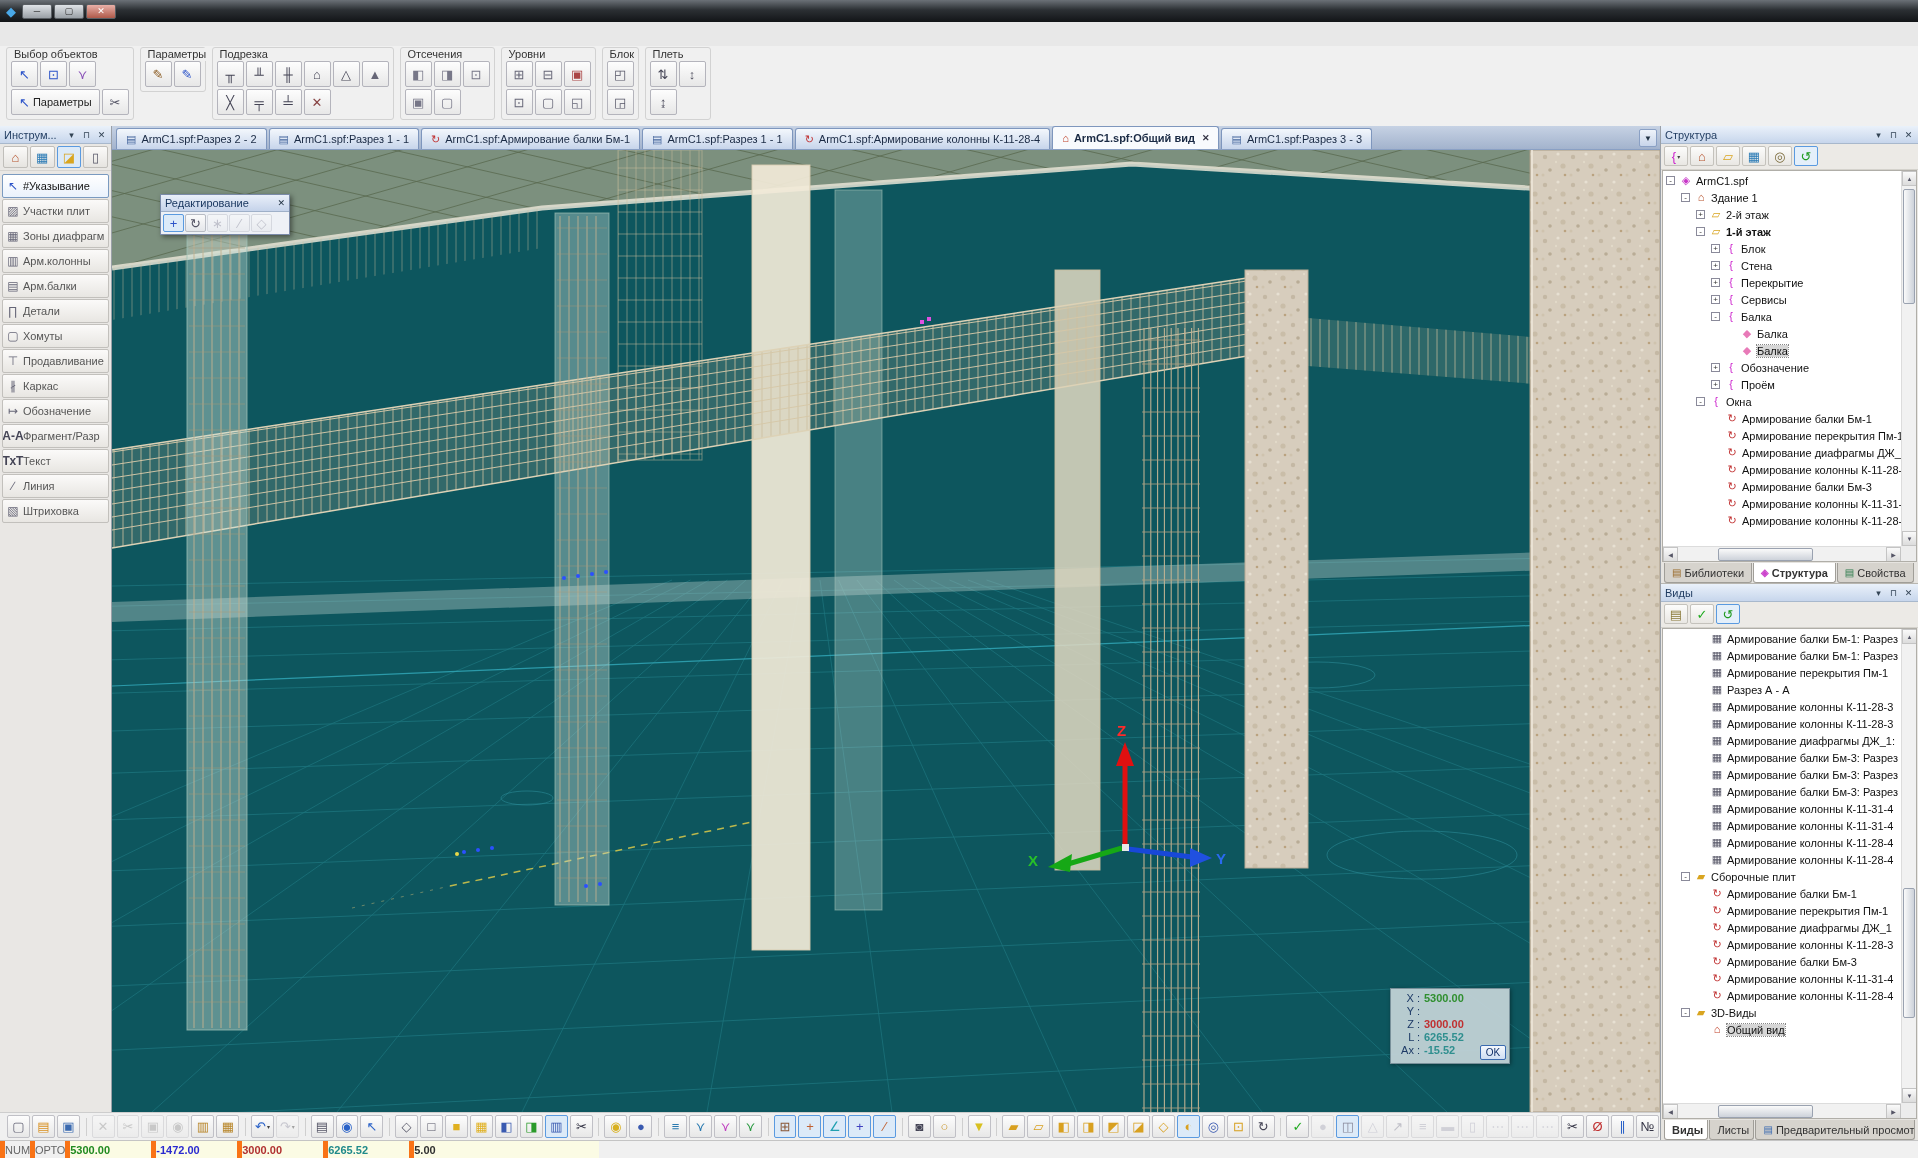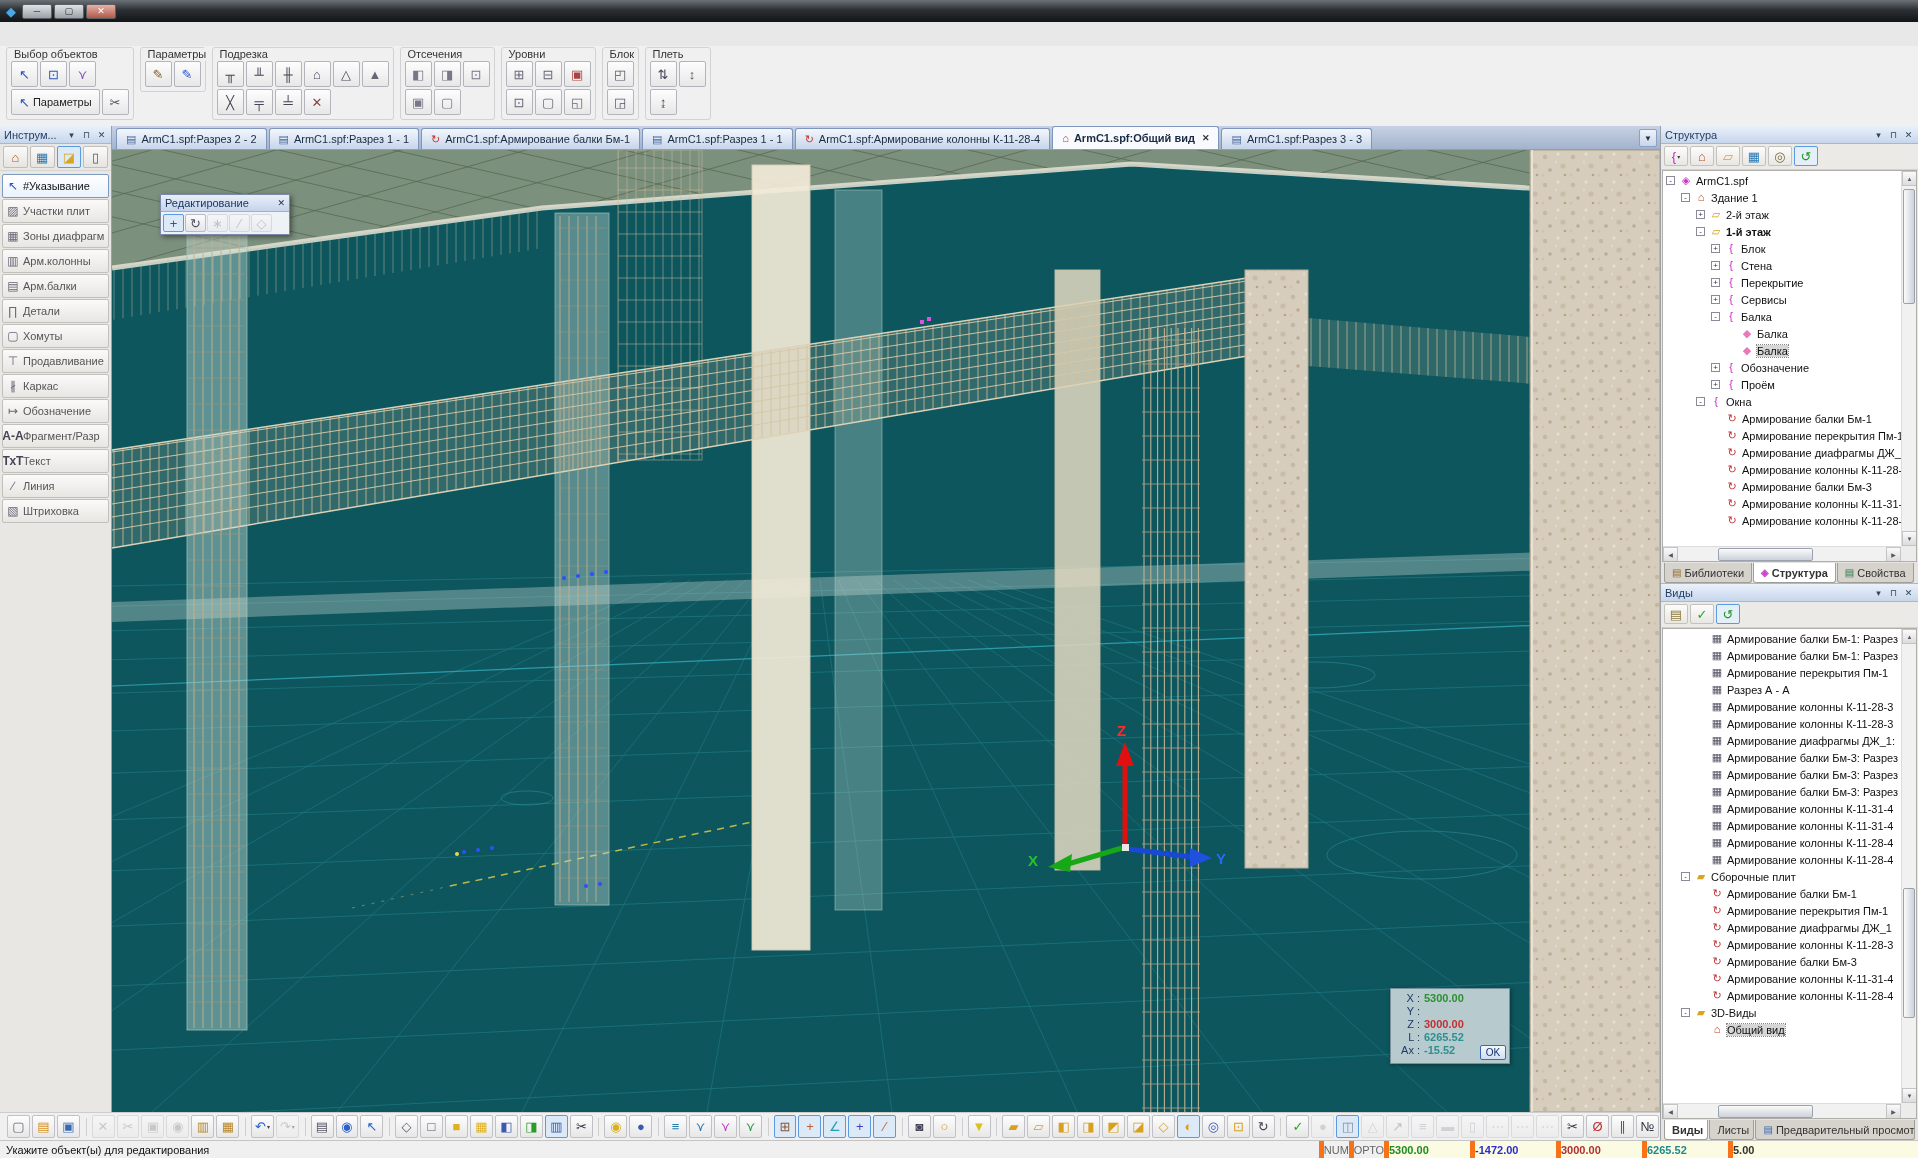--- a/index.html
+++ b/index.html
@@ -1289,21 +1289,20 @@
       </div>
       <div class="bbtn">
         <span class="g" style="color: rgb(42, 98, 200);">∥</span>
       </div>
       <div class="bbtn">
         <span class="g" style="color: rgb(51, 51, 68);">№</span>
       </div>
     </div>
 
   <div class="statusbar">
-    <span class="smsg">Укажите объект(ы) для редактирования</span>
     <div class="scells">
         <div class="scell ind">NUM</div>
         <div class="scell ind">ОРТО</div>
         <div class="scell val" style="color: rgb(31, 138, 31);">5300.00</div>
         <div class="scell val" style="color: rgb(42, 42, 208);">-1472.00</div>
         <div class="scell val" style="color: rgb(176, 48, 48);">3000.00</div>
         <div class="scell val" style="color: rgb(31, 138, 138);">6265.52</div>
         <div class="scell val" style="color: rgb(48, 48, 48);">5.00</div>
       </div>
   </div>

